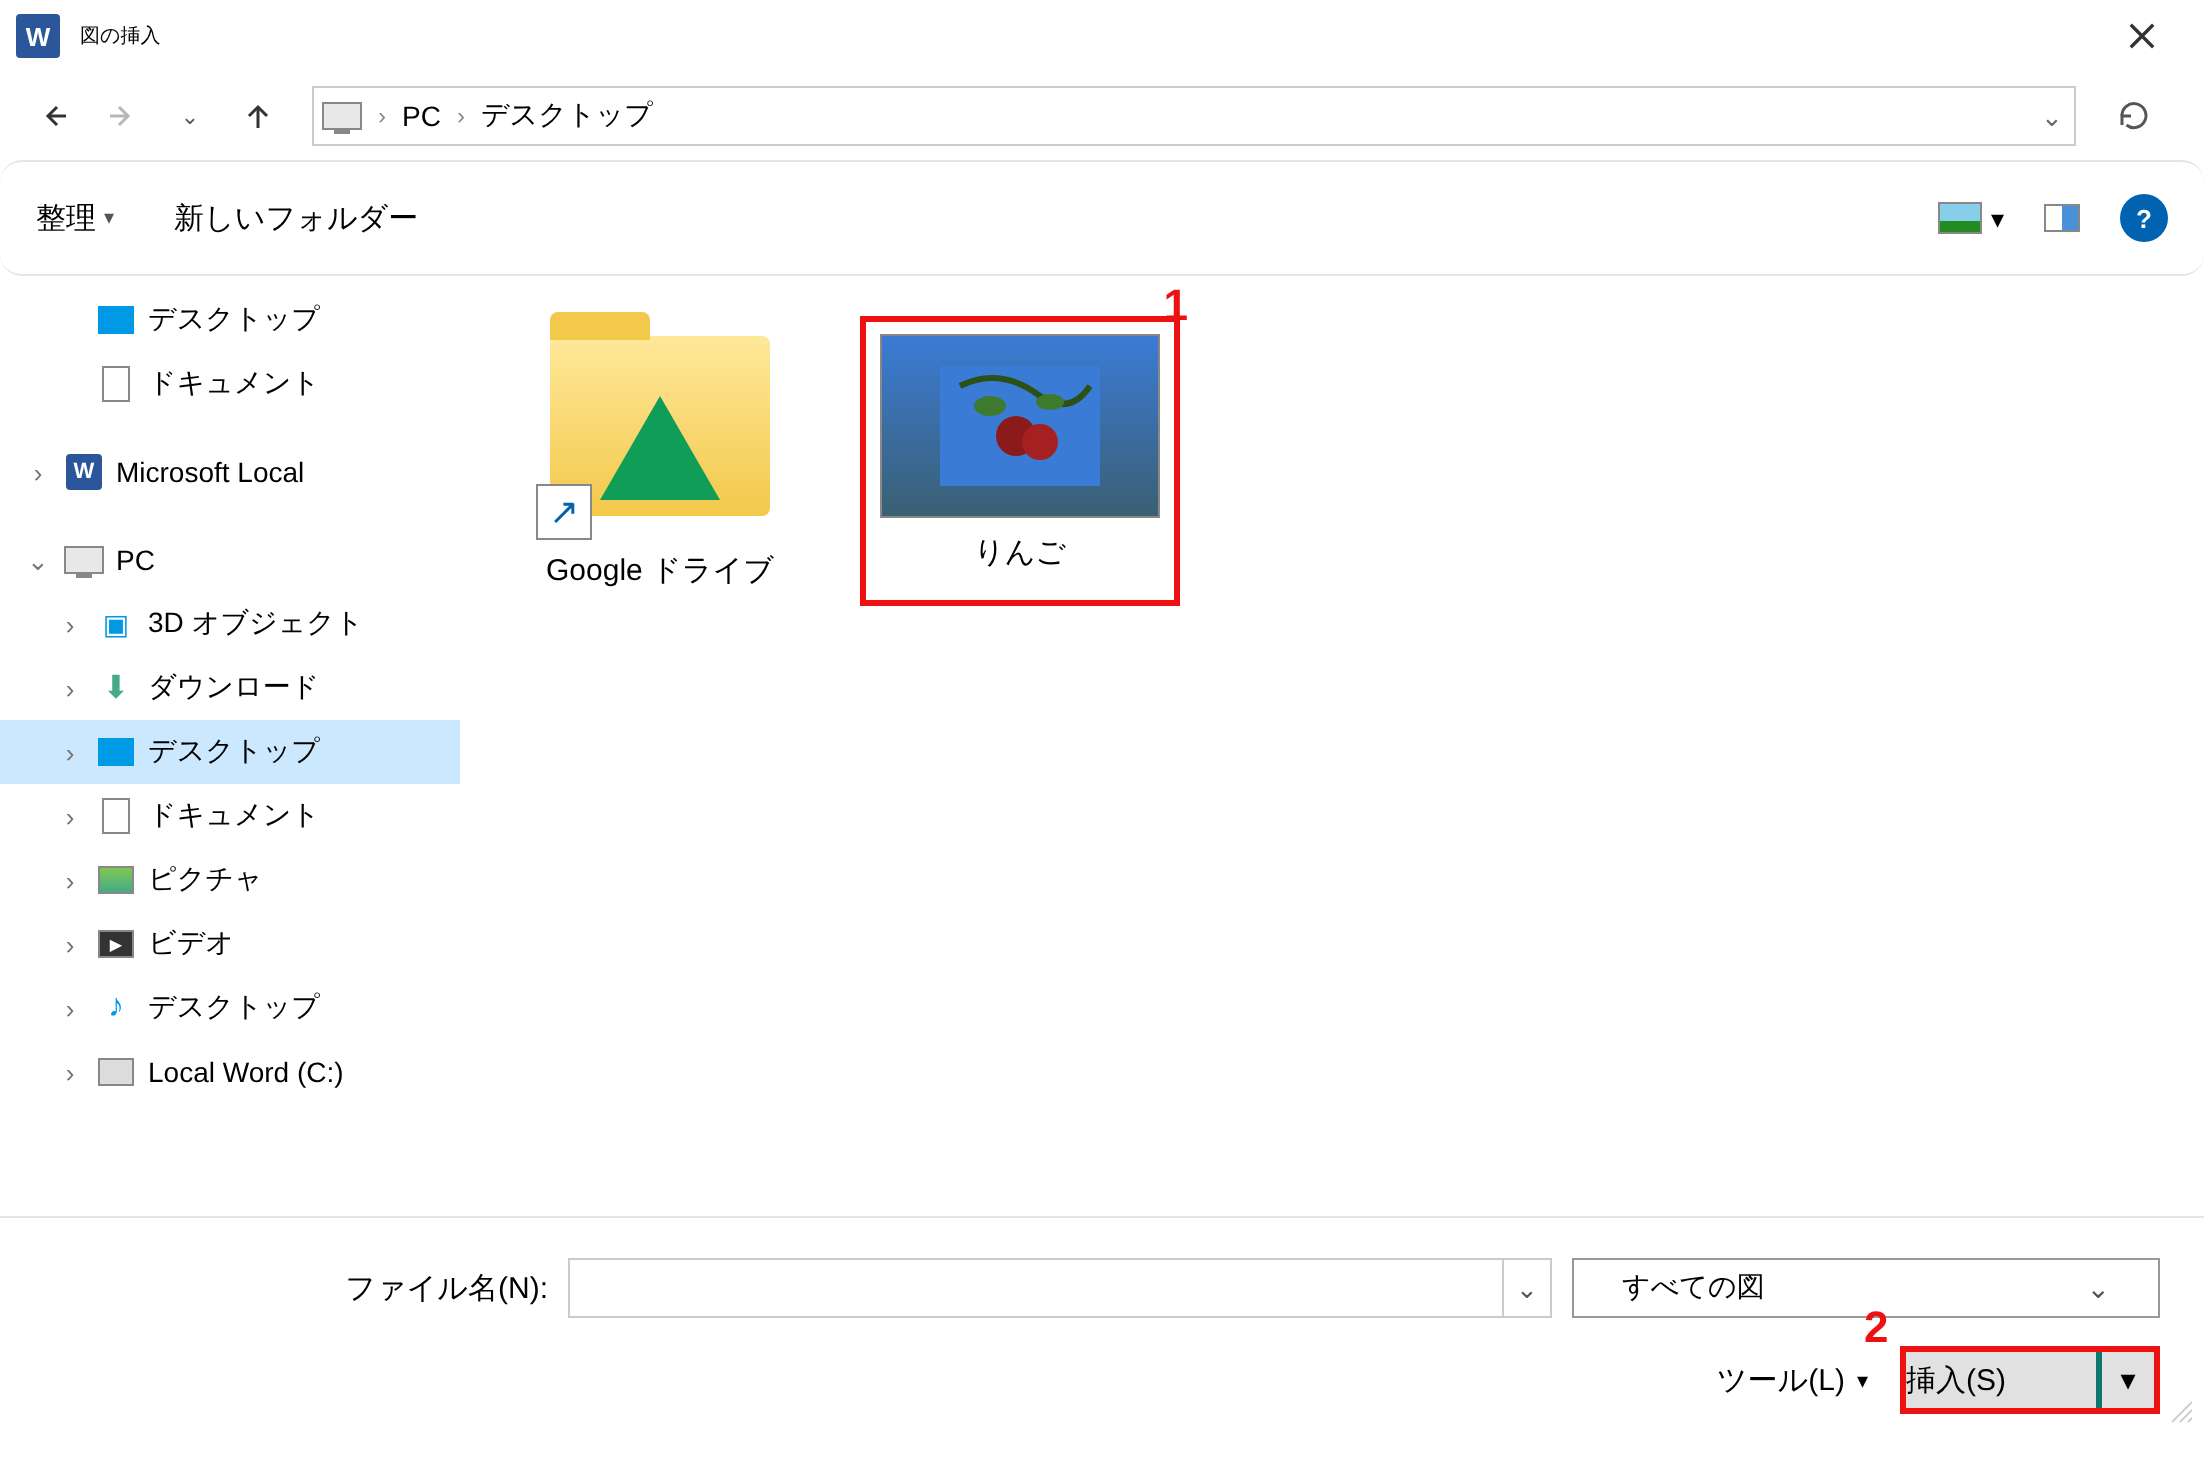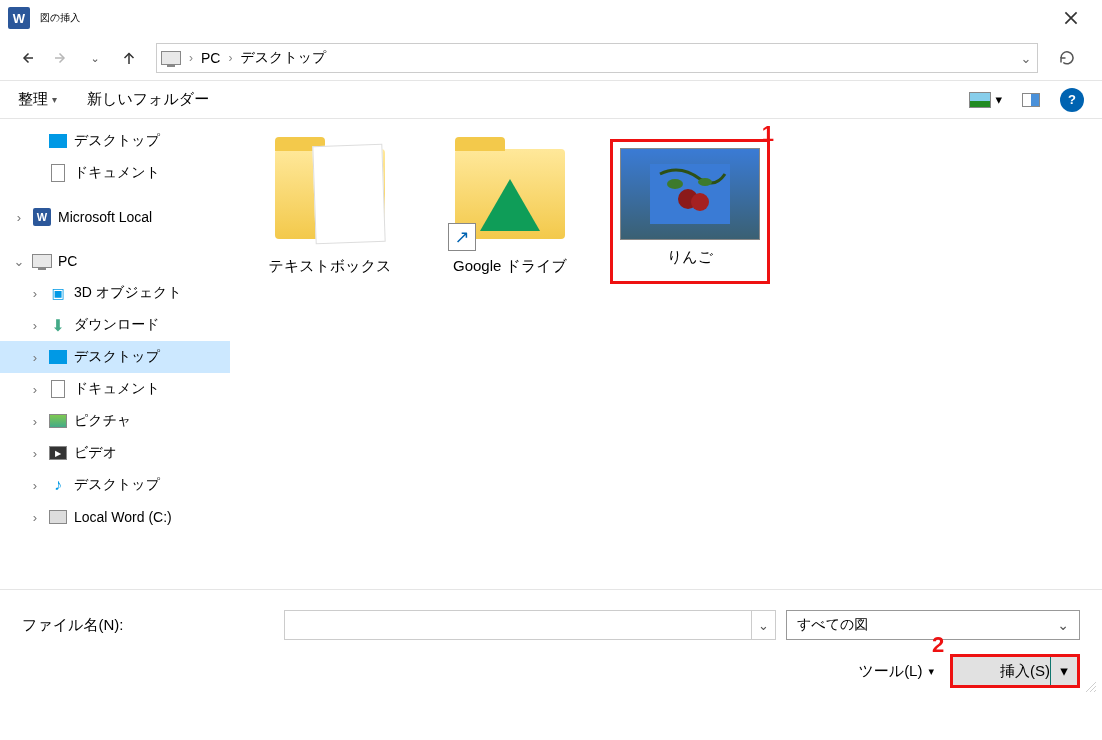--- a/index.html
+++ b/index.html
@@ -16,21 +16,21 @@
   .addr { flex: 1; height: 30px; border:1px solid #ccc; display:flex; align-items:center; background:#fff; margin:0 6px; }
   .addr-icon { width:28px; height:28px; display:flex;align-items:center;justify-content:center; }
   .chev { color:#888; font-size:12px; padding:0 4px; }
   .addr-seg { padding:0 4px; font-size:14px; }
   .addr .spacer { flex:1; }
   .addr .dd { width:22px; text-align:center; color:#666; }
   .refresh { width:30px; height:30px; display:flex;align-items:center;justify-content:center; margin-right:6px; }
   .search { width: 280px; height:30px; border:1px solid #ccc; display:flex; align-items:center; padding:0 8px; color:#888; }
   .search input { border:none; outline:none; flex:1; font-size:14px; background:transparent; }
   .search .mag { width:16px; height:16px; }
-  .toolbar { height: 39px; border-top:1px solid #e5e5e5; border-bottom:1px solid #e5e5e5; background:#fff; display:flex; align-items:center; padding:0 18px; gap:30px; }
+  .toolbar { height: 58px; border-top:1px solid #e5e5e5; border-bottom:1px solid #e5e5e5; background:#fff; display:flex; align-items:center; padding:0 18px; gap:30px;border-radius:11px; }
   .tool { font-size:15px; display:flex; align-items:center; gap:4px; }
   .tool .menu-drop { color:#555; font-size:10px; }
   .tool-right { margin-left:auto; display:flex; align-items:center; gap:20px; }
   .view-btn { display:flex; align-items:center; gap:4px; }
   .help { width:24px;height:24px;border-radius:50%;background:#0063b1;color:#fff;display:flex;align-items:center;justify-content:center;font-weight:bold; }
   .body { display:flex; height: 470px; }
   .sidebar { width: 230px; border-right: none; overflow:hidden; position:relative; font-size:14px; }
   .sidebar .sb { height:460px; overflow-y:auto; padding-top:6px; }
   .sidebar .sb::-webkit-scrollbar { width:18px; }
   .sidebar .sb::-webkit-scrollbar-track { background:#f0f0f0; }
@@ -47,29 +47,29 @@
   .item .label { font-size:15px; text-align:center; }
   .folder-shape { width:110px; height:90px; background:linear-gradient(#ffe89a,#f3c94b); border-radius:4px; position:relative; }
   .folder-shape::before { content:""; position:absolute; top:-12px; left:0; width:50px; height:14px; background:#f3c94b; border-radius:4px 4px 0 0; }
   .gdrive-tri { width:0;height:0;border-left:30px solid transparent;border-right:30px solid transparent;border-bottom:52px solid #0f9d58; position:absolute; bottom:18px; }
   .shortcut-badge { position:absolute; left:-2px; bottom:-2px; width:28px;height:28px;background:#fff;border:1px solid #888;display:flex;align-items:center;justify-content:center;color:#0063b1;font-size:18px; }
   .selected-box { border:3px solid #e11; padding:6px 8px 14px 8px; }
   .callout { position:absolute; color:#e11; font-weight:bold; font-size:22px; }
   .apple-thumb { width:140px; height:92px; background:linear-gradient(#3a7bd5,#3a6073); display:flex;align-items:center;justify-content:center;border:1px solid #888; }
   .footer { padding: 20px 22px 10px 22px; border-top:1px solid #e5e5e5; }
   .row { display:flex; align-items:center; gap:10px; margin-bottom:14px; }
-  .row .lbl { width: 252px; text-align:left; font-size:15px; }
+  .row .lbl { width: 252px; text-align:right; font-size:15px; }
   .row input.fn { flex:1; height:30px; border:1px solid #ccc; padding:0 6px; font-size:14px; }
   .row .dd2 { width:24px; text-align:center; color:#555; border:1px solid #ccc; border-left:none; height:30px; display:flex;align-items:center;justify-content:center; }
-  .filter { width:294px; height:30px; border:1px solid #999; display:flex; align-items:center; padding:0 10px; font-size:14px; justify-content:space-between; }
+  .filter { width:294px; height:30px; border:1px solid #999; display:flex; align-items:center; padding:0 24px; font-size:14px; justify-content:space-between; }
   .row2 { display:flex; align-items:center; justify-content:flex-end; gap:10px; }
   .tools-lbl { font-size:15px; display:flex; gap:6px; align-items:center; margin-right:6px; }
   .btn { height:34px; border:1px solid #aaa; background:#e1e1e1; display:flex; align-items:center; justify-content:center; font-size:15px; }
   .btn.insert { width:130px; border:3px solid #e11; display:flex; }
-  .btn.insert .main { flex:1; display:flex;align-items:center;justify-content:flex-end; border-right:1px solid #0f766e; height:100%; }
+  .btn.insert .main { flex:1; display:flex;align-items:center;justify-content:flex-start; border-right:3px solid #0f766e; height:100%; }
   .btn.insert .drop { width:26px; display:flex;align-items:center;justify-content:center; }
   .btn.cancel { width:130px; }
   .resize-grip { position:absolute; right:4px; bottom:4px; opacity:.4; }
   .mini-pc { width:20px;height:14px;background:#e8e8e8;border:1px solid #888;position:relative; }
   .mini-pc::after{content:"";position:absolute;bottom:-3px;left:5px;width:8px;height:3px;background:#888;}
   .blue-sq { width:18px;height:14px;background:#0099e5; }
   .doc-ic { width:14px;height:18px;background:#fff;border:1px solid #888;position:relative; }
   .pic-ic { width:18px;height:14px;background:linear-gradient(#7ec850,#4a8); border:1px solid #888; }
   .vid-ic { width:18px;height:14px;background:#333;border:1px solid #888;display:flex;align-items:center;justify-content:center;color:#fff;font-size:8px; }
   .music-ic { color:#0099e5;font-size:16px; }
@@ -245,27 +245,20 @@
         <span>Local Word (C:)</span>
       </div>
       <div style="height:40px"></div>
     </div>
   </div>
 
   <div class="content">
     <div class="item">
       <div class="thumb">
         <div class="folder-shape"></div>
-        <div class="paper-crease"></div>
-      </div>
-      <div class="label">テキストボックス</div>
-    </div>
-    <div class="item">
-      <div class="thumb">
-        <div class="folder-shape"></div>
         <div class="gdrive-tri"></div>
         <div class="shortcut-badge">↗</div>
       </div>
       <div class="label">Google ドライブ</div>
     </div>
     <div style="position:relative;">
       <div class="callout" style="top:-18px; right:-4px;">1</div>
       <div class="item selected-box">
         <div class="apple-thumb">
           <svg width="80" height="60" viewBox="0 0 80 60">

